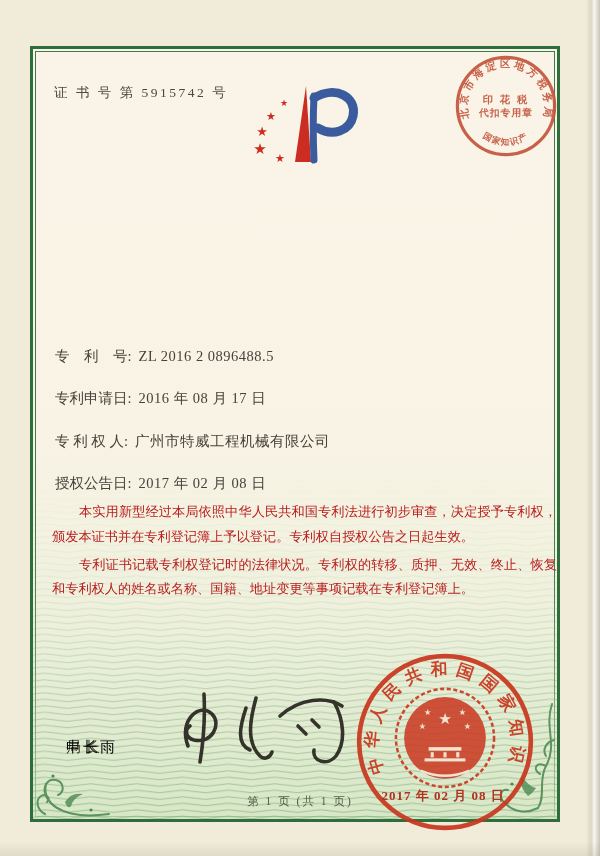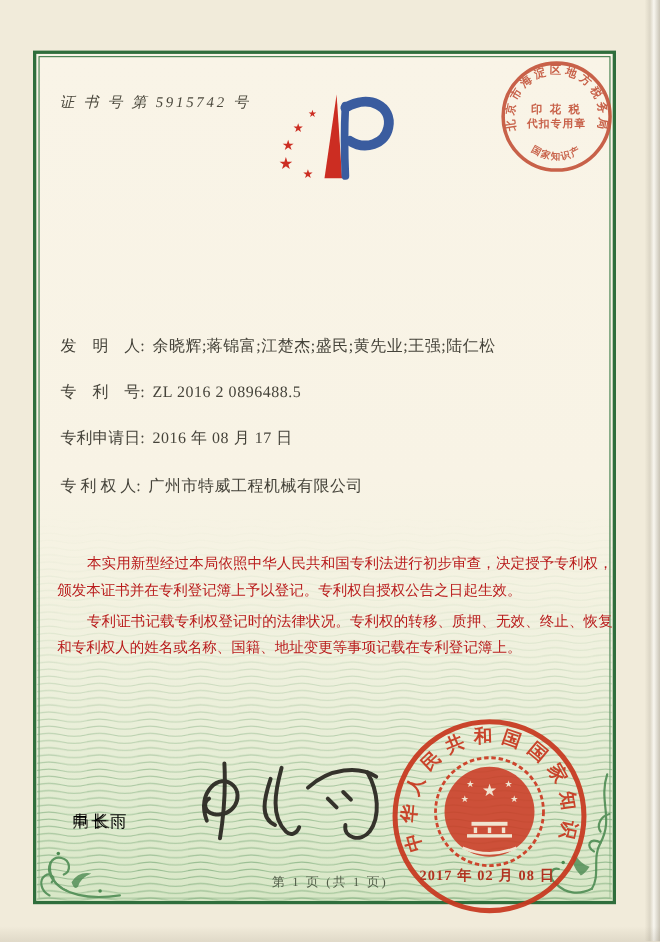--- a/index.html
+++ b/index.html
@@ -17,21 +17,21 @@
     background:linear-gradient(180deg, rgba(0,0,0,0), rgba(120,110,92,.14));z-index:9;}
   
   .frame{left:30px;top:46px;width:530px;height:776px;border:3px solid #2f6e3c;box-sizing:border-box;
     background:linear-gradient(180deg,#f9f4e7 0%,#f8f3e5 50%,#f2f2e0 70%,#e9efd9 100%);z-index:0;}
   .frame::after{content:"";position:absolute;inset:2px;border:1px solid #3d7c49;pointer-events:none;}
   
   .waves{left:33px;top:470px;width:524px;height:349px;z-index:1;
     -webkit-mask-image:linear-gradient(180deg, rgba(0,0,0,0) 0%, rgba(0,0,0,.22) 32%, rgba(0,0,0,.8) 68%, #000 100%);
     mask-image:linear-gradient(180deg, rgba(0,0,0,0) 0%, rgba(0,0,0,.22) 32%, rgba(0,0,0,.8) 68%, #000 100%);}
   
-  .cert-no{left:54px;top:84px;font-size:13.5px;letter-spacing:2.5px;color:#4b483d;z-index:5;font-style:italic;}
+  .cert-no{left:54px;top:84px;font-size:13.5px;letter-spacing:2.5px;color:#4b483d;z-index:5;}
   .title{left:0;top:170px;width:100%;text-align:center;font-size:34px;font-weight:bold;
     letter-spacing:7px;color:#34332c;z-index:5;}
   .field{left:55px;font-size:14.5px;color:#45433a;z-index:5;white-space:nowrap;}
   .field .fvalue{margin-left:7px;letter-spacing:.5px;}
   .paras{left:52px;top:500px;width:505px;z-index:5;color:#b91c1c;font-size:13.2px;
     line-height:1.88;text-align:justify;font-family:Liberation Serif, serif;}
   .paras p{margin:0 0 3px 0;text-indent:2.05em;}
   .director-title{left:66px;top:706px;font-size:15px;letter-spacing:4px;color:#3c3a32;z-index:5;margin-top:32px;}
   .director-name{left:66px;top:738px;font-size:15px;letter-spacing:2px;color:#000000;z-index:5;}
   .signature{left:160px;top:686px;z-index:6;}
@@ -115,31 +115,31 @@
     <g class="star-font" fill="#cc2d22" text-anchor="middle">
       <text x="52" y="24" font-size="9">★</text>
       <text x="39" y="38" font-size="11">★</text>
       <text x="30" y="54" font-size="13">★</text>
       <text x="28" y="72" font-size="15">★</text>
       <text x="48" y="80" font-size="11">★</text>
     </g>
   </svg>
 
 
-  <div class="abs field" style="top:305px">
-    <span class="flabel">发　明　人:</span><span class="fvalue">余晓辉;蒋锦富;江楚杰;盛民;黄先业;王强;陆仁松</span>
-  </div>
   <div class="abs field" style="top:347px">
     <span class="flabel">专　利　号:</span><span class="fvalue">ZL 2016 2 0896488.5</span>
   </div>
   <div class="abs field" style="top:389px">
     <span class="flabel">专利申请日:</span><span class="fvalue">2016 年 08 月 17 日</span>
   </div>
   <div class="abs field" style="top:432px">
     <span class="flabel">专 利 权 人:</span><span class="fvalue">广州市特威工程机械有限公司</span>
+  </div>
+  <div class="abs field" style="top:474px">
+    <span class="flabel">授权公告日:</span><span class="fvalue">2017 年 02 月 08 日</span>
   </div>
 
   <div class="abs paras">
     <p>本实用新型经过本局依照中华人民共和国专利法进行初步审查，决定授予专利权，颁发本证书并在专利登记簿上予以登记。专利权自授权公告之日起生效。</p>
     <p>专利证书记载专利权登记时的法律状况。专利权的转移、质押、无效、终止、恢复和专利权人的姓名或名称、国籍、地址变更等事项记载在专利登记簿上。</p>
   </div>
 
   <div class="abs director-title">局长</div>
   <div class="abs director-name">申长雨</div>
 

